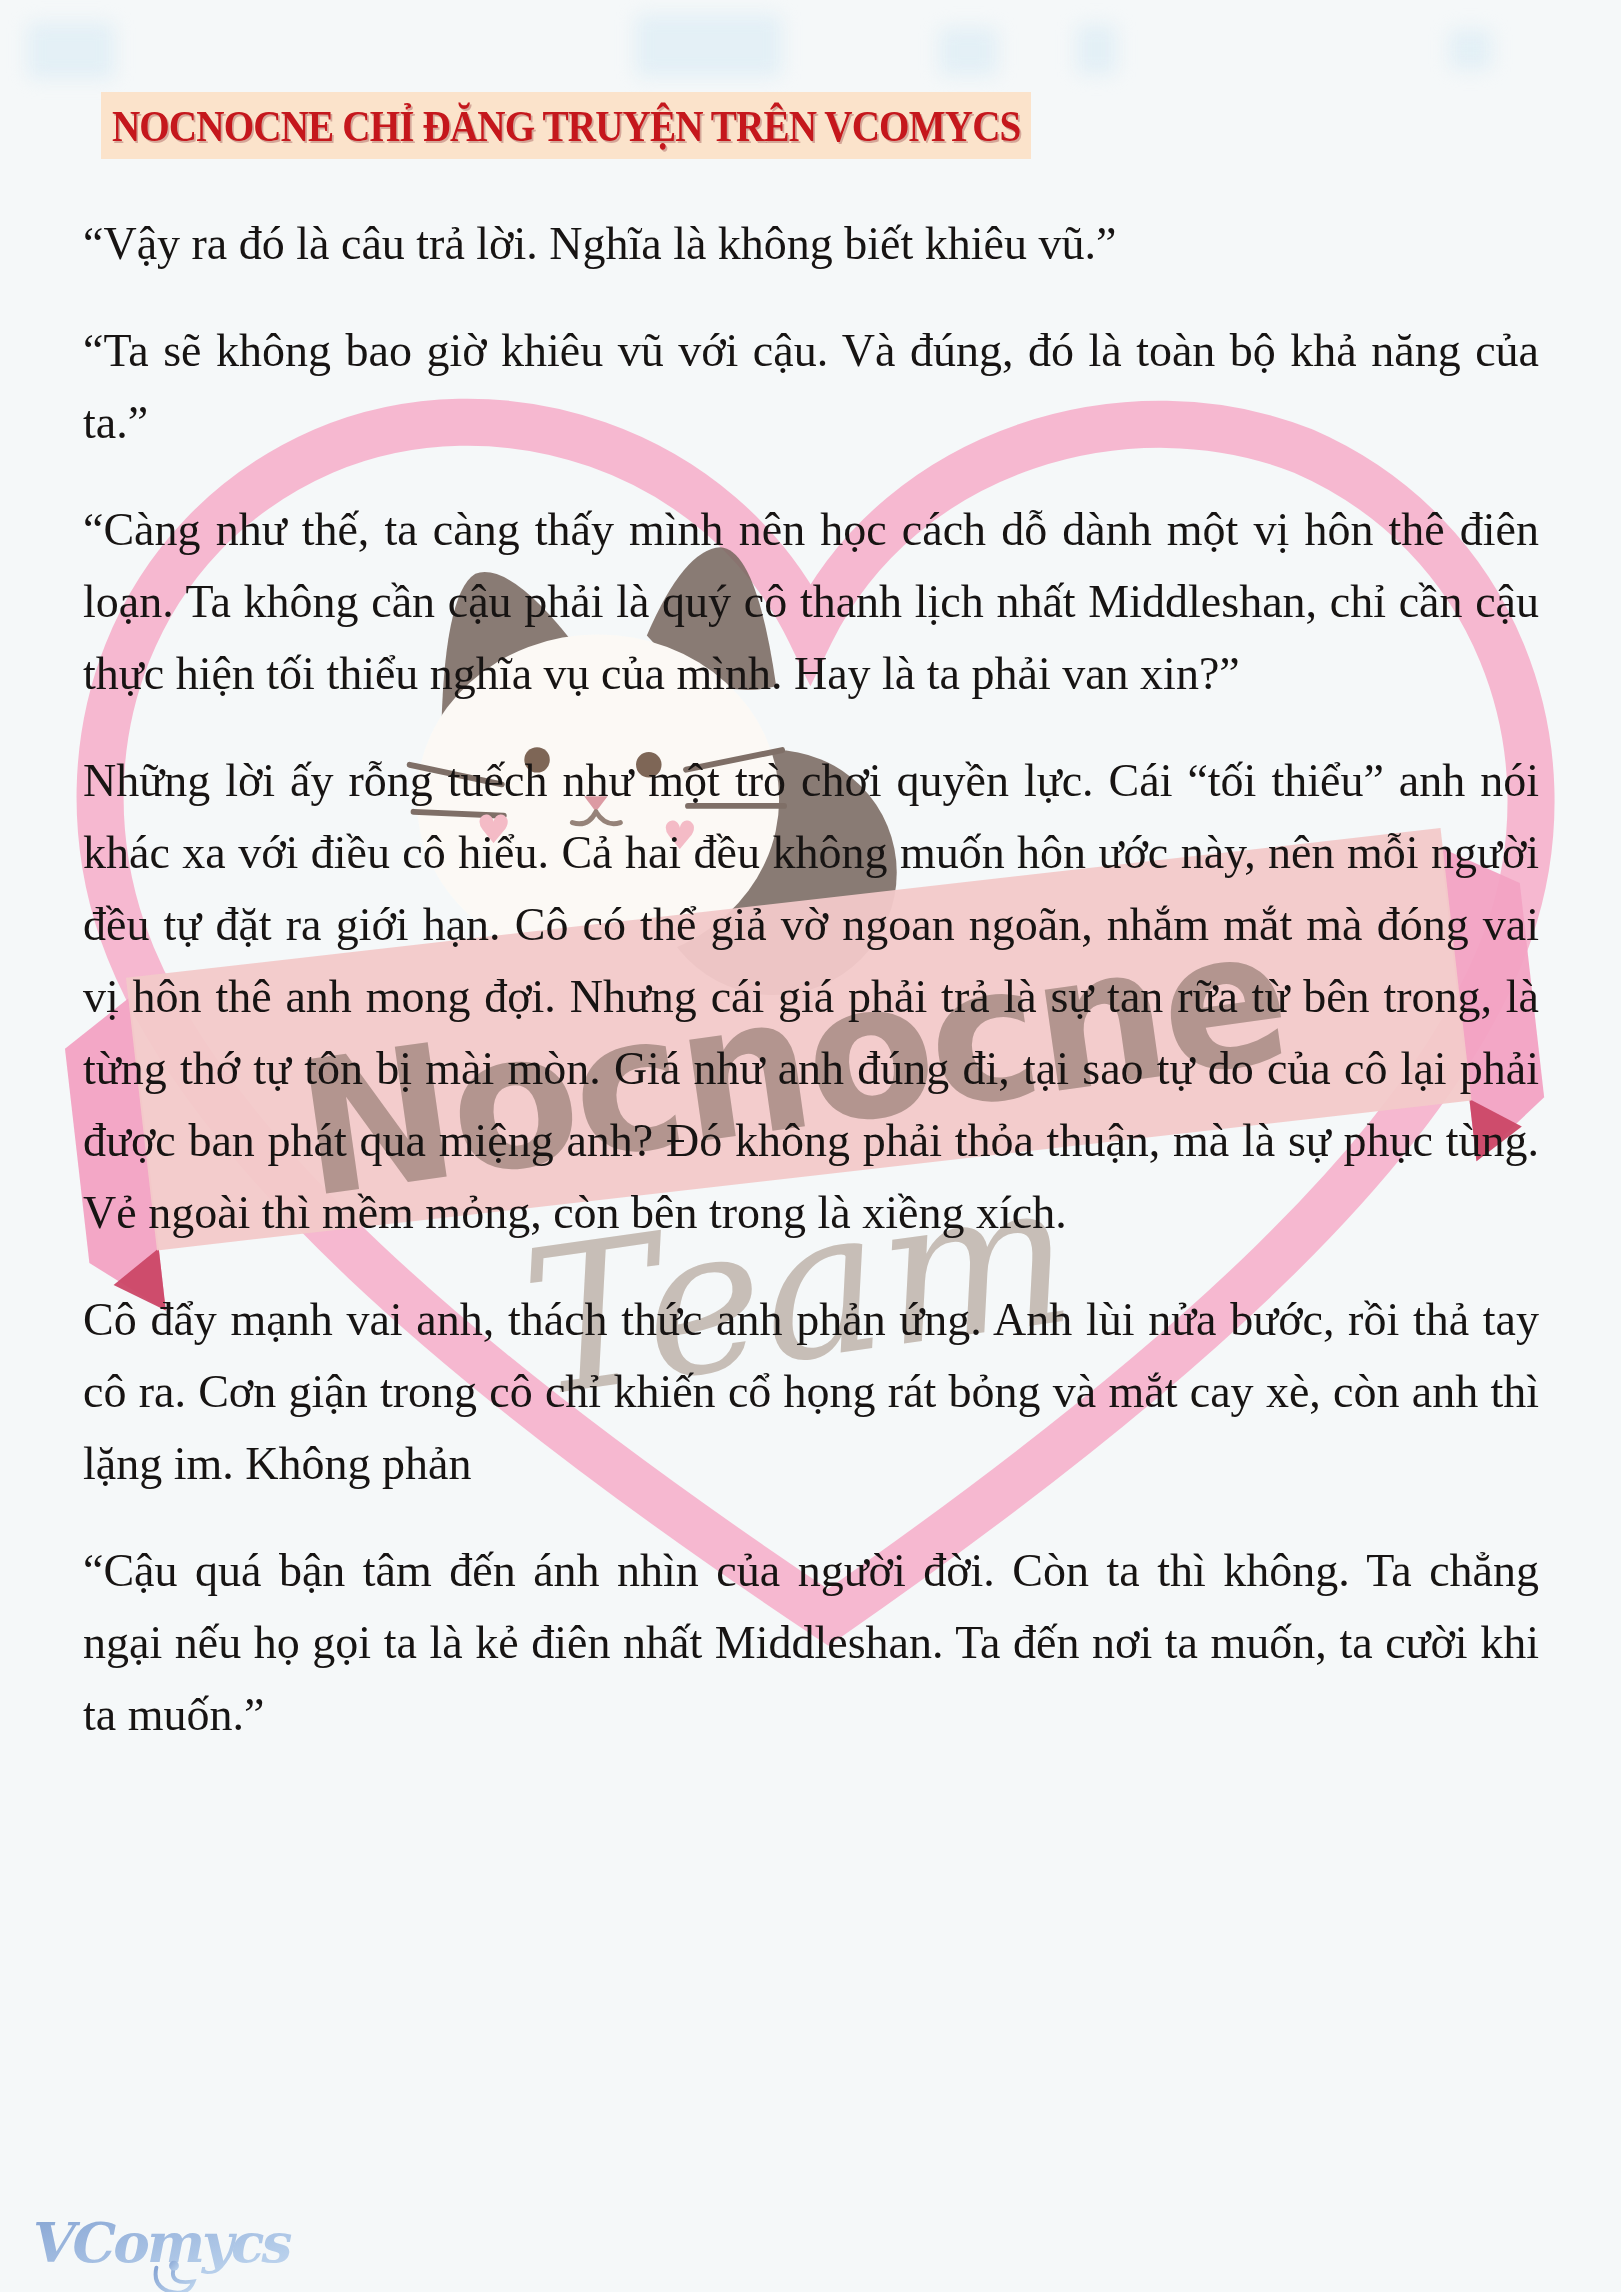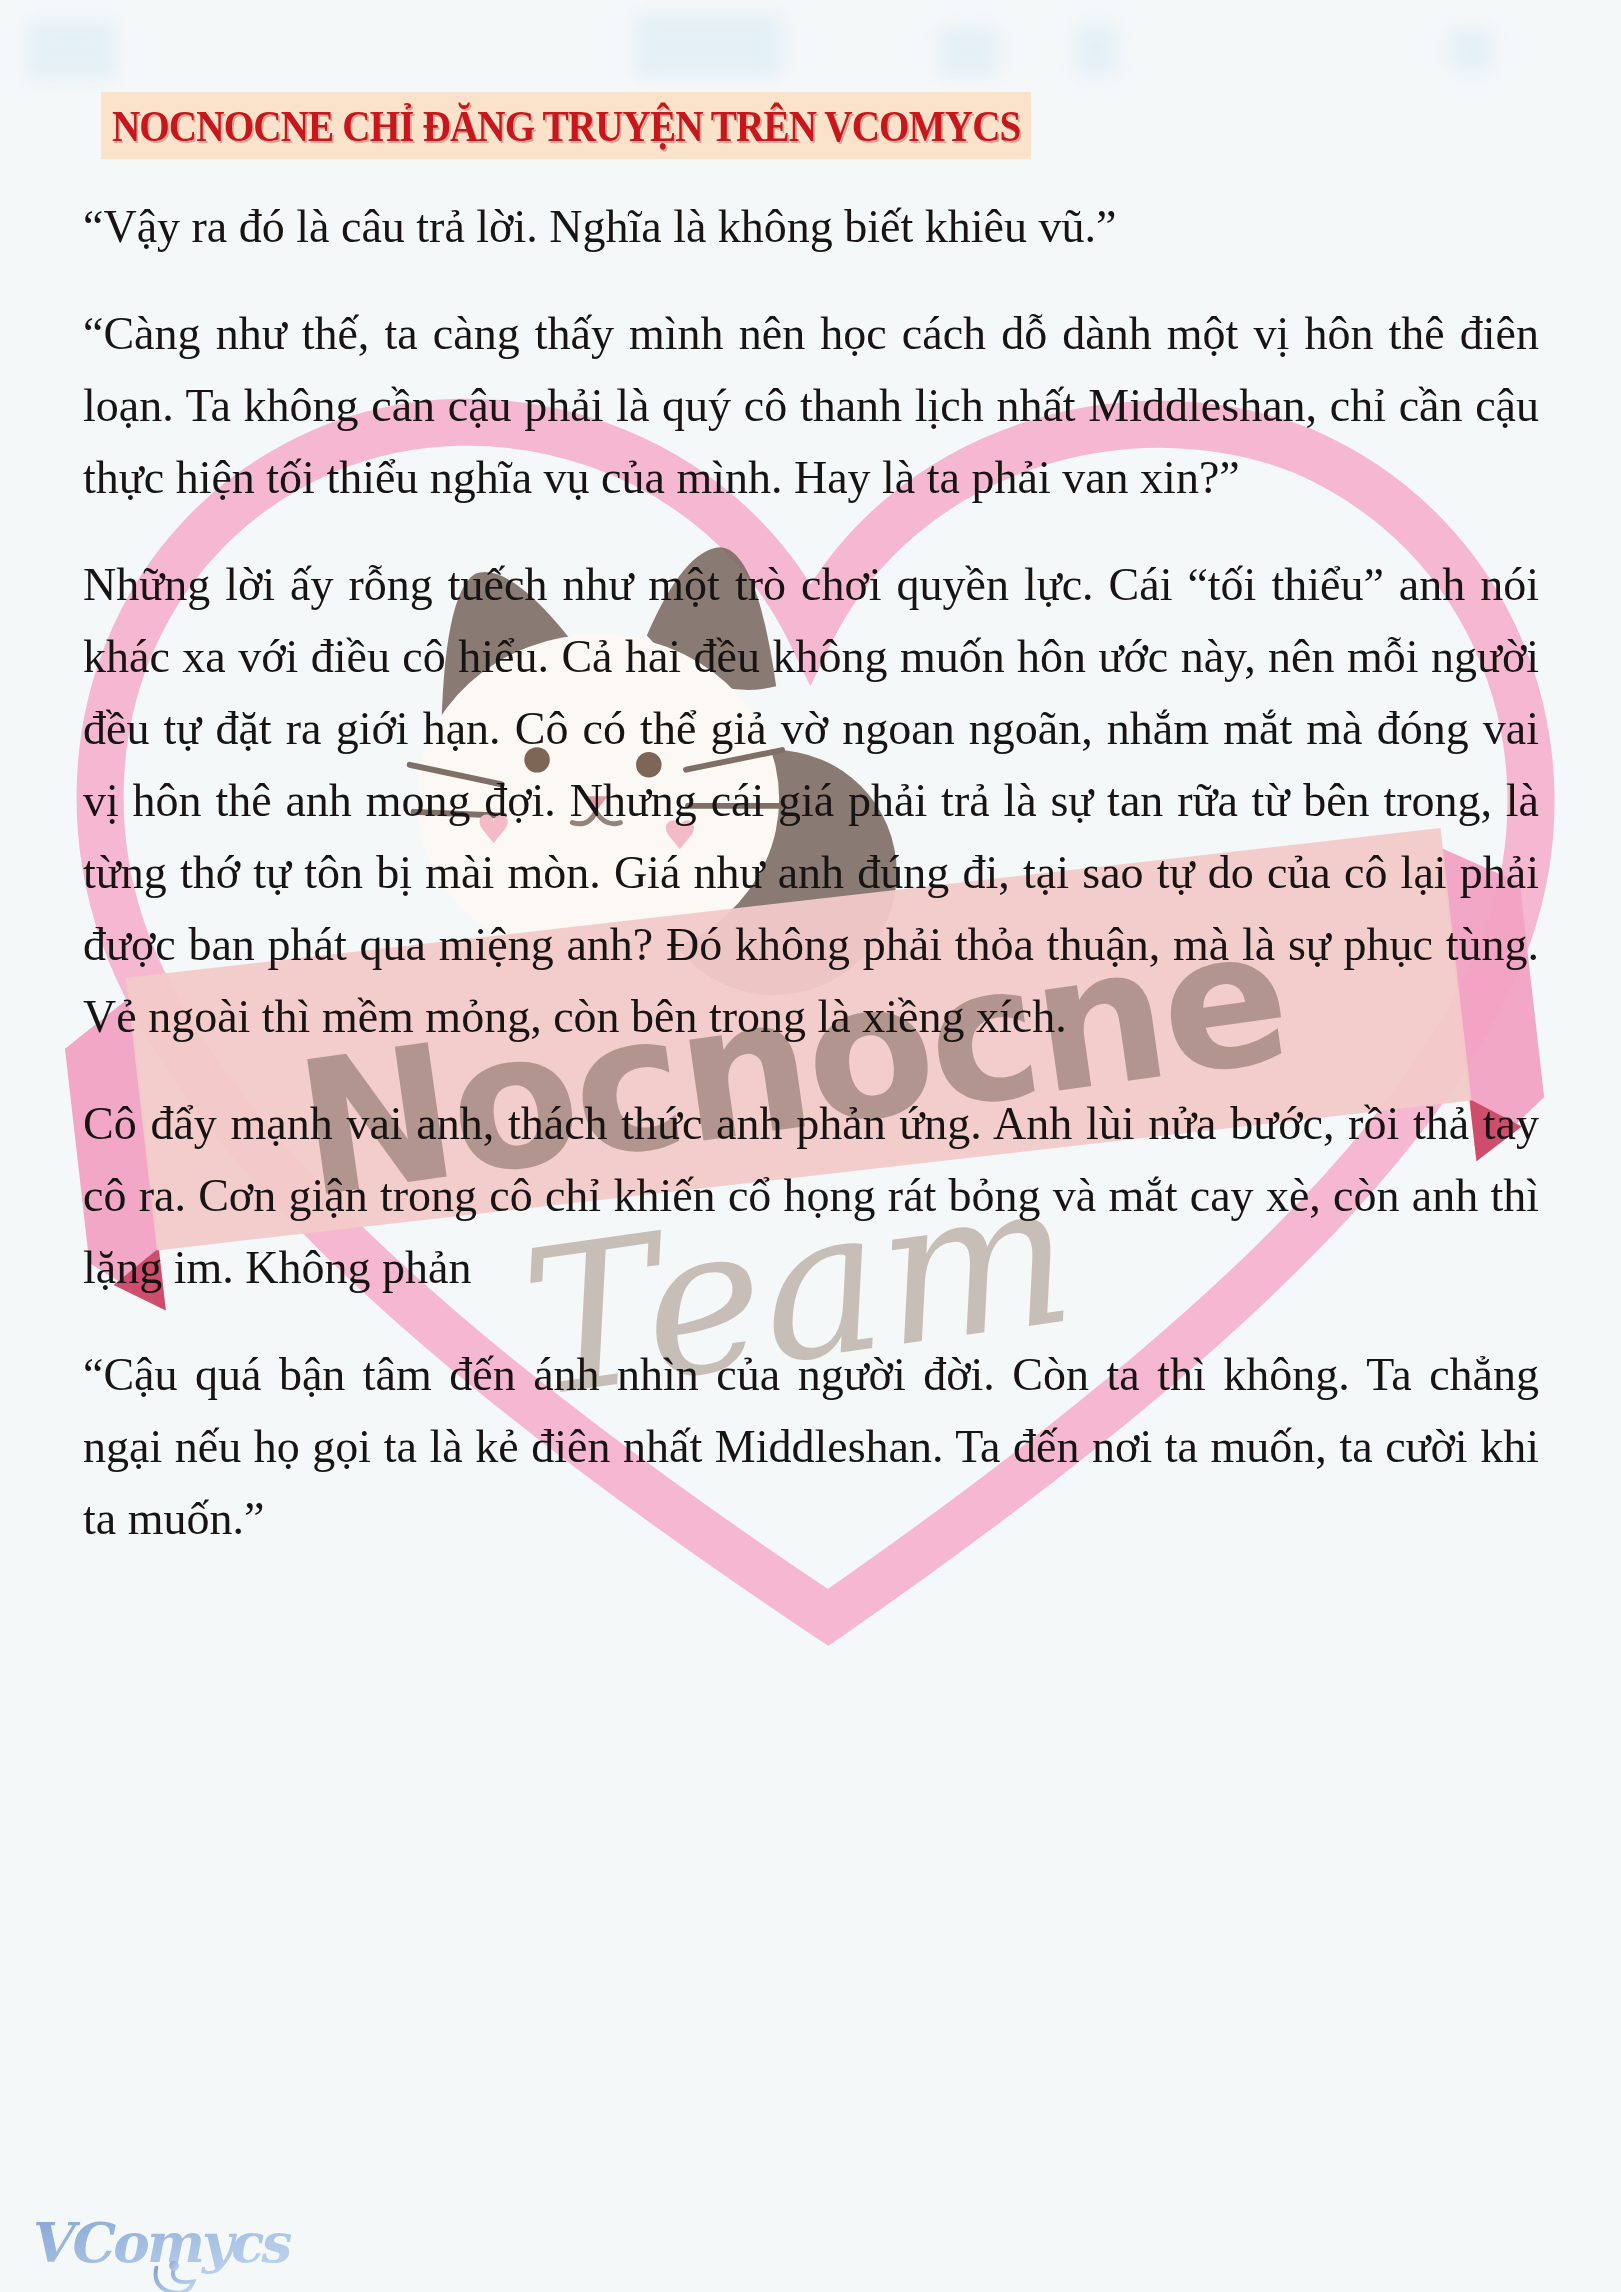--- a/index.html
+++ b/index.html
@@ -51,21 +51,21 @@
     margin:0;white-space:nowrap;
     font-family:"Liberation Serif",serif;
     font-weight:bold;font-size:45px;letter-spacing:-1px;
     color:var(--header_text,#c5171c);
     text-shadow:2px 2px 0 rgba(110,10,25,.28);
     transform:scaleX(.87);transform-origin:center;
   }
 
   
   .content{
-    position:absolute;left:83px;top:191px;width:1456px;
+    position:absolute;left:83px;top:208px;width:1456px;
     font-size:46px;line-height:72px;
     color:var(--body_text,#171413);
   }
   .content p{
     margin:0 0 35px 0;
     text-align:justify;
     -webkit-hyphens:none;hyphens:none;
   }
 
   
@@ -123,20 +123,21 @@
     <text class="wm-name" x="810" y="1150" text-anchor="middle" font-size="190" transform="rotate(-8 810 1100)">Nocnocne</text>
     <text class="wm-team" x="815" y="1385" text-anchor="middle" font-size="205" transform="rotate(-8 815 1320)">Team</text>
   </svg>
 
   <header class="title-banner">
     <h1>NOCNOCNE CHỈ ĐĂNG TRUYỆN TRÊN VCOMYCS</h1>
   </header>
 
   <main class="content">
     <p>“Vậy ra đó là câu trả lời. Nghĩa là không biết khiêu vũ.”</p>
+    <p>“Ta sẽ không bao giờ khiêu vũ với cậu. Và đúng, đó là toàn bộ khả năng của ta.”</p>
     <p>“Càng như thế, ta càng thấy mình nên học cách dỗ dành một vị hôn thê điên loạn. Ta không cần cậu phải là quý cô thanh lịch nhất Middleshan, chỉ cần cậu thực hiện tối thiểu nghĩa vụ của mình. Hay là ta phải van xin?”</p>
     <p>Những lời ấy rỗng tuếch như một trò chơi quyền lực. Cái “tối thiểu” anh nói khác xa với điều cô hiểu. Cả hai đều không muốn hôn ước này, nên mỗi người đều tự đặt ra giới hạn. Cô có thể giả vờ ngoan ngoãn, nhắm mắt mà đóng vai vị hôn thê anh mong đợi. Nhưng cái giá phải trả là sự tan rữa từ bên trong, là từng thớ tự tôn bị mài mòn. Giá như anh đúng đi, tại sao tự do của cô lại phải được ban phát qua miệng anh? Đó không phải thỏa thuận, mà là sự phục tùng. Vẻ ngoài thì mềm mỏng, còn bên trong là xiềng xích.</p>
     <p>Cô đẩy mạnh vai anh, thách thức anh phản ứng. Anh lùi nửa bước, rồi thả tay cô ra. Cơn giận trong cô chỉ khiến cổ họng rát bỏng và mắt cay xè, còn anh thì lặng im. Không phản</p>
     <p>“Cậu quá bận tâm đến ánh nhìn của người đời. Còn ta thì không. Ta chẳng ngại nếu họ gọi ta là kẻ điên nhất Middleshan. Ta đến nơi ta muốn, ta cười khi ta muốn.”</p>
   </main>
 
   <svg class="logo" width="294" height="108" viewBox="0 0 300 110">
     <defs>
       <linearGradient id="lgrad" x1="0" y1="0" x2="1" y2="1">
         <stop class="lg1" offset="0"></stop>

